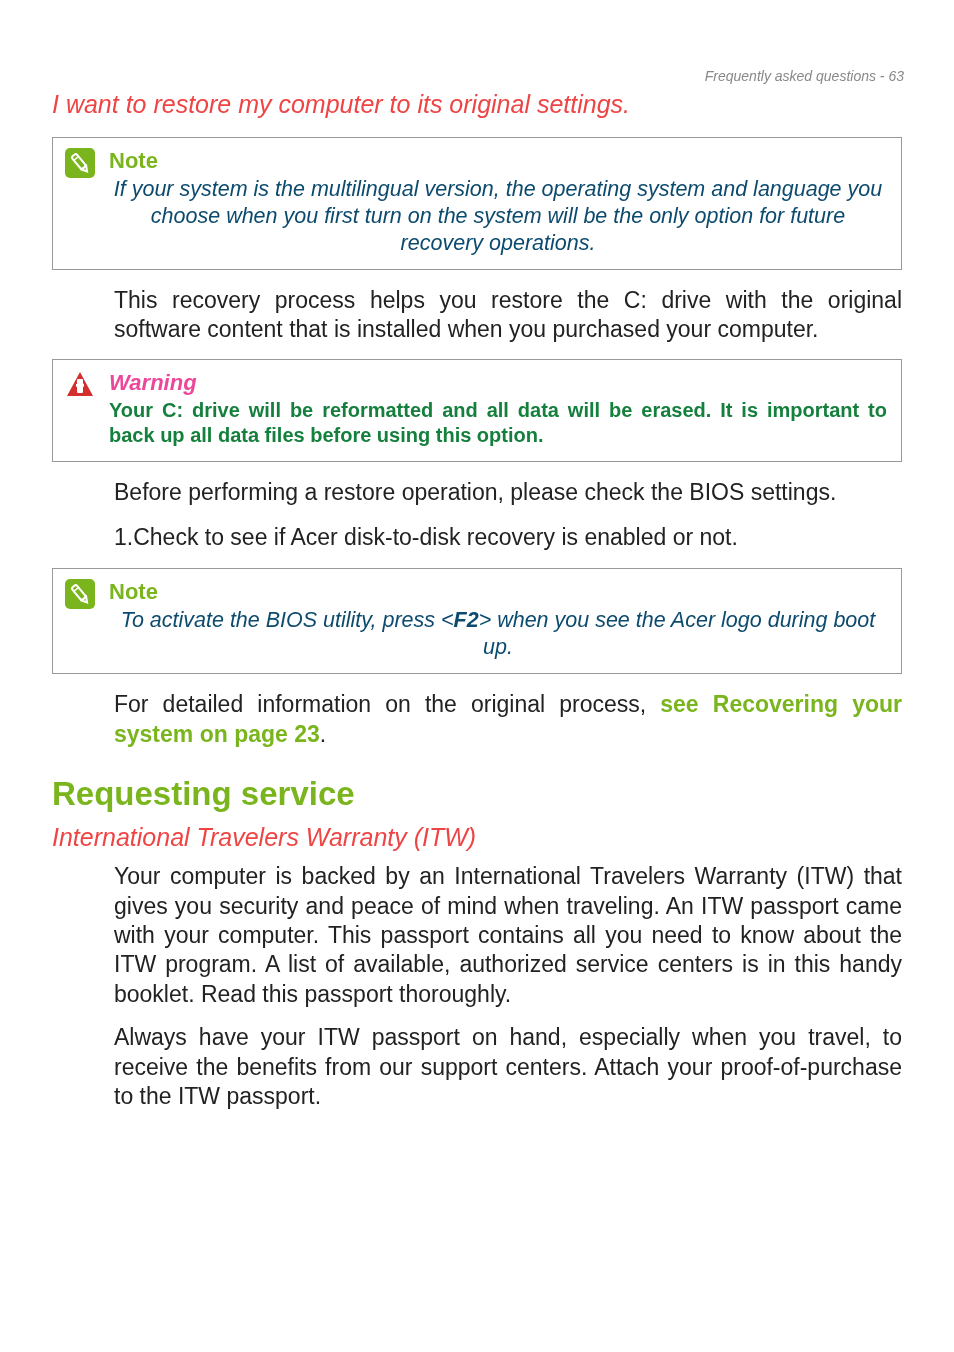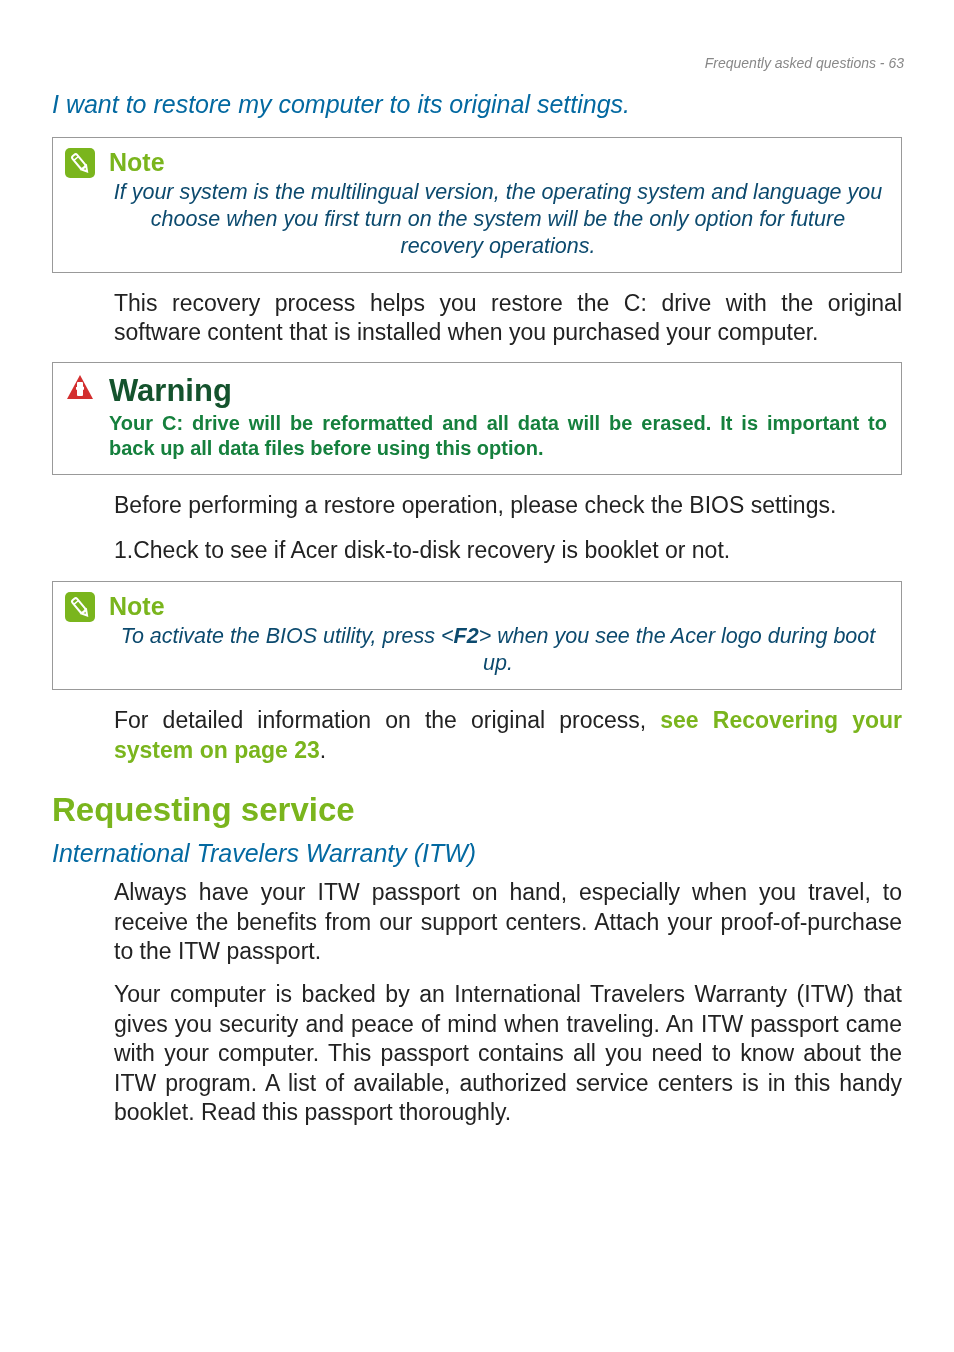--- a/index.html
+++ b/index.html
@@ -9,70 +9,71 @@
       padding: 0;
       font-family: Arial, Helvetica, sans-serif;
       background: #ffffff;
       width: 954px;
       height: 1352px;
       position: relative;
       color: #222;
     }
     .page-header {
       position: absolute;
-      top: 55px;
+      top: 68px;
       right: 50px;
       font-size: 14px;
       font-style: italic;
       color: #888;
     }
     .content {
       padding: 90px 52px 0 52px;
     }
     .subsection-title {
       font-size: 25px;
       font-style: italic;
-      color: #0369a1;
+      color: #ef4444;
       margin: 0 0 18px 0;
       font-weight: normal;
     }
     .callout {
       border: 1px solid #999;
       margin: 12px 0 16px 0;
       padding: 10px 14px 12px 56px;
       position: relative;
     }
     .callout .icon {
       position: absolute;
       left: 12px;
       top: 10px;
       width: 30px;
       height: 30px;
     }
     .note-title {
       font-weight: bold;
-      font-size: 25px;
+      font-size: 22px;
       color: #7ab51d;
       margin: 0 0 2px 0;
     }
     .note-body {
       font-size: 21.5px;
       font-style: italic;
       color: #0c4a6e;
       line-height: 1.25;
       text-align: center;
     }
     .note-body .key {
       font-weight: bold;
     }
     .warning-title {
       font-weight: bold;
-      font-size: 31px;
-      color: #14532d;
+      font-size: 22px;
+      color: #ec4899;
       margin: 0 0 2px 0;
+      font-style: italic;
     }
     .warning-body {
       font-size: 20px;
       font-weight: bold;
       color: #15803d;
       line-height: 1.28;
       text-align: justify;
       text-justify: inter-word;
     }
     .body-text {
@@ -146,21 +147,21 @@
         <path d="M12 13 L12 10 Q12 9 13 9 L17 9 Q18 9 18 10 L18 13 Q18 14 19 14 L19 16 Q19 17 18 17 L18 22 Q18 23 17 23 L13 23 Q12 23 12 22 L12 17 Q11 17 11 16 L11 14 Q11 14 12 14 Z" fill="#ffffff"></path>
       </svg>
     </div>
     <div class="warning-title">Warning</div>
     <div class="warning-body">Your C: drive will be reformatted and all data will be erased. It is important to back up all data files before using this option.</div>
   </div>
 
   <div class="body-text">Before performing a restore operation, please check the BIOS settings.</div>
 
   <div class="list">
-    <span class="li"><span class="num">1</span><span>Check to see if </span><span class="b">Acer disk-to-disk recovery</span><span> is booklet or not.</span></span>
+    <span class="li"><span class="num">1</span><span>Check to see if </span><span class="b">Acer disk-to-disk recovery</span><span> is enabled or not.</span></span>
   </div>
 
   <div class="callout">
     <div class="icon">
       <svg viewBox="0 0 30 30" width="30" height="30">
         <rect x="0" y="0" width="30" height="30" rx="5" fill="#7ab51d"></rect>
         <g transform="translate(15,15) rotate(-40)">
           <rect x="-3" y="-10" width="6" height="16" rx="2" fill="none" stroke="#fff" stroke-width="2"></rect>
           <path d="M -3 6 L 0 11 L 3 6 Z" fill="none" stroke="#fff" stroke-width="2"></path>
           <line x1="-3" y1="-6" x2="3" y2="-6" stroke="#fff" stroke-width="1.5"></line>
@@ -170,17 +171,17 @@
     <div class="note-title">Note</div>
     <div class="note-body"><span>To activate the BIOS utility, press &lt;</span><span class="key">F2</span><span>&gt; when you see the Acer logo during boot up.</span></div>
   </div>
 
   <div class="body-text"><span>For detailed information on the original process, </span><span class="xref">see Recovering your system on page 23</span><span>.</span></div>
 
   <div class="section-heading">Requesting service</div>
 
   <div class="subsection-title" style="margin-bottom:10px;">International Travelers Warranty (ITW)</div>
 
+  <div class="body-text" style="margin-top:6px;">Your computer is backed by an International Travelers Warranty (ITW) that gives you security and peace of mind when traveling. An ITW passport came with your computer. This passport contains all you need to know about the ITW program. A list of available, authorized service centers is in this handy booklet. Read this passport thoroughly.</div>
+
   <div class="body-text">Always have your ITW passport on hand, especially when you travel, to receive the benefits from our support centers. Attach your proof-of-purchase to the ITW passport.</div>
-
-  <div class="body-text" style="margin-top:6px;">Your computer is backed by an International Travelers Warranty (ITW) that gives you security and peace of mind when traveling. An ITW passport came with your computer. This passport contains all you need to know about the ITW program. A list of available, authorized service centers is in this handy booklet. Read this passport thoroughly.</div>
 
 </div>
 
 </body></html>

